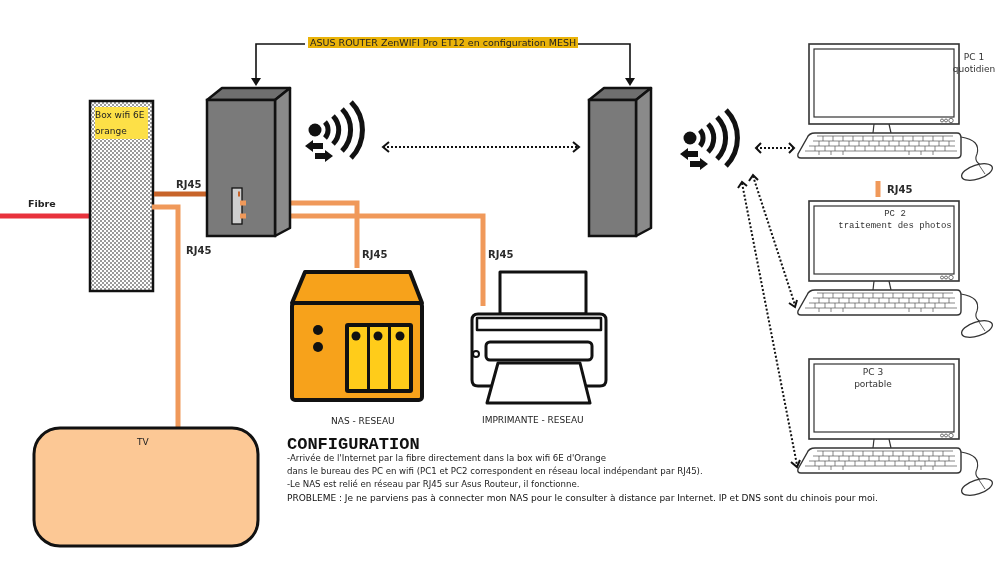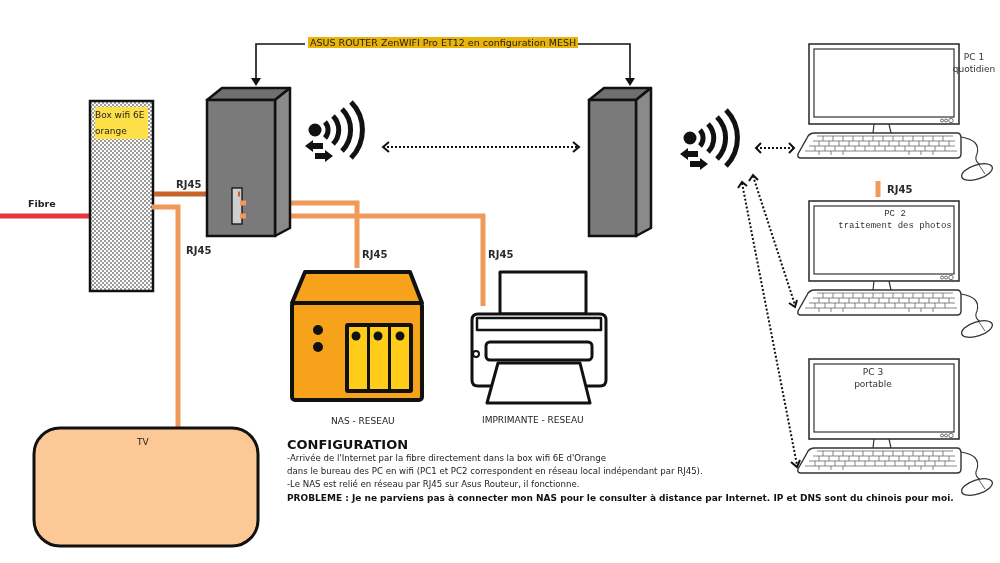--- a/index.html
+++ b/index.html
@@ -5,22 +5,22 @@
     html, body { margin:0; padding:0; background:#ffffff; }
     body { width:1000px; height:563px; position:relative; overflow:hidden; font-family:"DejaVu Sans", sans-serif; color:#1a1a1a; }
     svg.diagram { position:absolute; left:0; top:0; width:1000px; height:563px; }
     .lbl { position:absolute; white-space:nowrap; font-family:"DejaVu Sans", sans-serif; }
     .small { font-size:9px; color:#222; }
     .rj { font-size:10px; font-weight:bold; color:#2a2a2a; }
     .title-lbl { font-size:9.5px; color:#222; background:#eab308; padding:0 2px; }
     .boxlbl { font-size:9px; color:#222; text-align:left; background:#fde047; line-height:16px; }
     .pc-lbl { position:absolute; font-size:9px; color:#333; text-align:center; line-height:12px; }
     .cfg { position:absolute; left:287px; top:438px; width:700px; font-size:8.6px; line-height:13.2px; color:#222; }
-    .cfg .h { font-weight:bold; font-size:13px; line-height:14px; color:#111; }
-    .cfg .p { font-weight:bold; font-size:9px; color:#111; }
+    .cfg .h { font-weight:bold; font-size:17px; line-height:14px; color:#111;font-family:Liberation Mono, monospace; }
+    .cfg .p { font-weight:normal; font-size:9px; color:#111; }
   </style>
 </head>
 <body>
 
 <svg class="diagram" viewBox="0 0 1000 563" xmlns="http://www.w3.org/2000/svg">
   <defs>
     <pattern id="check" width="4" height="4" patternUnits="userSpaceOnUse">
       <rect width="4" height="4" fill="#ffffff"></rect>
       <rect width="2" height="2" fill="#9a9a9a"></rect>
       <rect x="2" y="2" width="2" height="2" fill="#9a9a9a"></rect>

